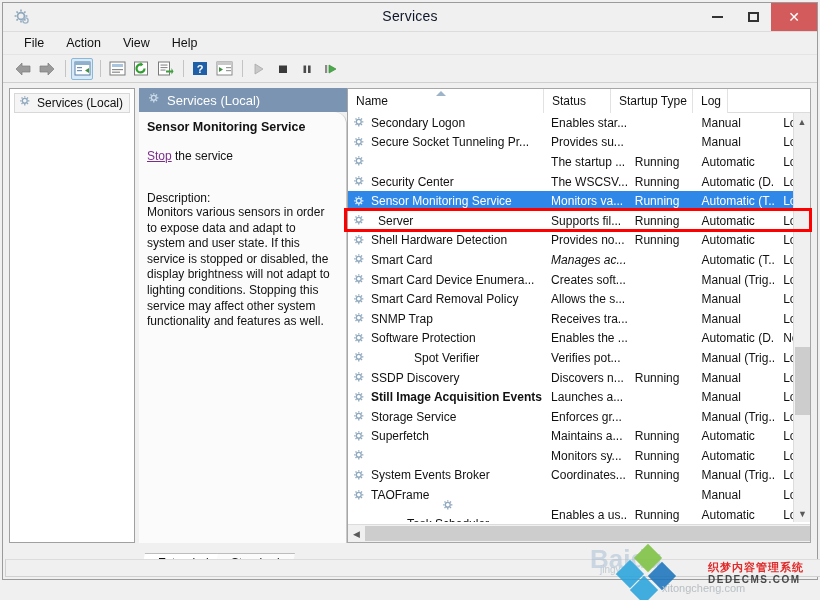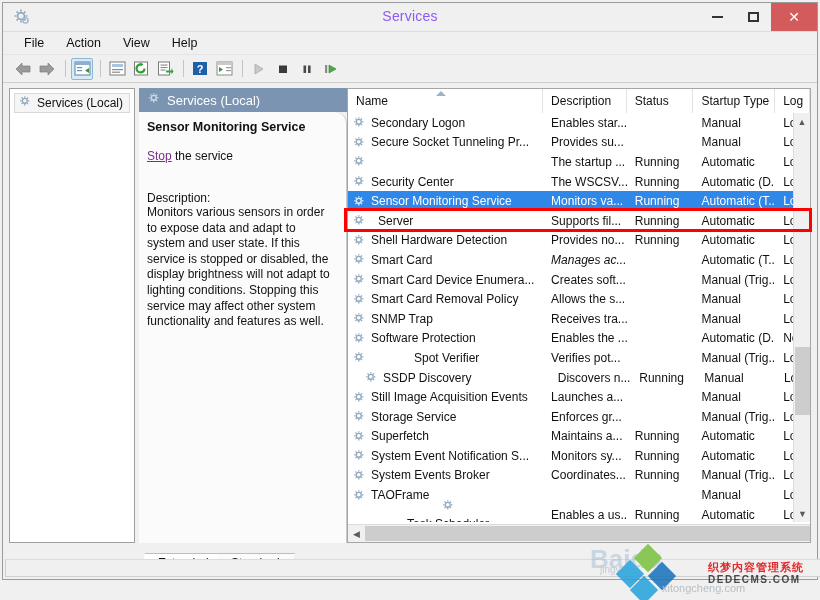--- a/index.html
+++ b/index.html
@@ -34,21 +34,21 @@
   }
   .titlebar-icon {
     position: absolute; left: 10px; top: 5px;
     width: 18px; height: 18px;
   }
   .title-text {
     position: absolute;
     left: 0; right: 0; top: 5px;
     text-align: center;
     font-size: 14px;
-    color: #8b5cf6;
+    color: #0f172a;
     letter-spacing: .2px;
   }
   .win-buttons {
     position: absolute; right: 0px; top: 0px;
     display: flex; height: 28px;
   }
   .win-btn {
     width: 36px; height: 28px;
     display: flex; align-items: center; justify-content: center;
     font-size: 12px; color: #333;
@@ -537,23 +537,20 @@
           <div class="detail-desc-body">Monitors various sensors in order to expose data and adapt to system and user state.  If this service is stopped or disabled, the display brightness will not adapt to lighting conditions. Stopping this service may affect other system functionality and features as well.</div>
         </div>
 
         <div class="list-view">
 
           <div class="lv-header" id="lv-header">
               <div class="lv-th" style="width: 196px;">
                 <span>Name</span>
                 <i class="sort-arrow"></i>
               </div>
-              <div class="lv-th" style="width: 84px;">
-                <span>Description</span>
-              </div>
               <div class="lv-th" style="width: 67px;">
                 <span>Status</span>
               </div>
               <div class="lv-th" style="width: 82px;">
                 <span>Startup Type</span>
               </div>
               <div class="lv-th" style="width: 35px;">
                 <span>Log</span>
               </div>
             </div>
@@ -773,38 +770,38 @@
                     </svg>
                   </span>
                   <span>Spot Verifier</span>
                 </div>
                 <div class="cell" style="width: 84px;">Verifies pot...</div>
                 <div class="cell" style="width: 67px;"></div>
                 <div class="cell" style="width: 82px;">Manual (Trig...</div>
                 <div class="cell" style="width: 35px;">Loc</div>
               </div>
               <div class="lv-row">
-                <div class="cell name" style="width: 196px; margin-left: 12px;">
+                <div class="cell name" style="width: 196px;">
                   <span style="display: inline-flex;">
                     <svg width="13" height="13" viewBox="0 0 18 18">
                       <g fill="none" stroke="#8fa8bd" stroke-width="1.8">
                         <circle cx="8" cy="8" r="3.4"></circle>
                         <path d="M8 1.6v2M8 12.4v2M1.6 8h2M12.4 8h2M3.5 3.5l1.4 1.4M11.1 11.1l1.4 1.4M12.5 3.5l-1.4 1.4M4.9 11.1l-1.4 1.4"></path>
                       </g>
                     </svg>
                   </span>
                   <span>SSDP Discovery</span>
                 </div>
                 <div class="cell" style="width: 84px;">Discovers n...</div>
                 <div class="cell" style="width: 67px;">Running</div>
                 <div class="cell" style="width: 82px;">Manual</div>
                 <div class="cell" style="width: 35px;">Loc</div>
               </div>
               <div class="lv-row">
-                <div class="cell name" style="width: 196px;">
+                <div class="cell name" style="width: 196px; font-weight: bold;">
                   <span style="display: inline-flex;">
                     <svg width="13" height="13" viewBox="0 0 18 18">
                       <g fill="none" stroke="#8fa8bd" stroke-width="1.8">
                         <circle cx="8" cy="8" r="3.4"></circle>
                         <path d="M8 1.6v2M8 12.4v2M1.6 8h2M12.4 8h2M3.5 3.5l1.4 1.4M11.1 11.1l1.4 1.4M12.5 3.5l-1.4 1.4M4.9 11.1l-1.4 1.4"></path>
                       </g>
                     </svg>
                   </span>
                   <span>Still Image Acquisition Events</span>
                 </div>
@@ -850,21 +847,20 @@
               <div class="lv-row">
                 <div class="cell name" style="width: 196px;">
                   <span style="display: inline-flex;">
                     <svg width="13" height="13" viewBox="0 0 18 18">
                       <g fill="none" stroke="#8fa8bd" stroke-width="1.8">
                         <circle cx="8" cy="8" r="3.4"></circle>
                         <path d="M8 1.6v2M8 12.4v2M1.6 8h2M12.4 8h2M3.5 3.5l1.4 1.4M11.1 11.1l1.4 1.4M12.5 3.5l-1.4 1.4M4.9 11.1l-1.4 1.4"></path>
                       </g>
                     </svg>
                   </span>
-                  <span>System Event Notification S...</span>
                 </div>
                 <div class="cell" style="width: 84px;">Monitors sy...</div>
                 <div class="cell" style="width: 67px;">Running</div>
                 <div class="cell" style="width: 82px;">Automatic</div>
                 <div class="cell" style="width: 35px;">Loc</div>
               </div>
               <div class="lv-row">
                 <div class="cell name" style="width: 196px;">
                   <span style="display: inline-flex;">
                     <svg width="13" height="13" viewBox="0 0 18 18">

